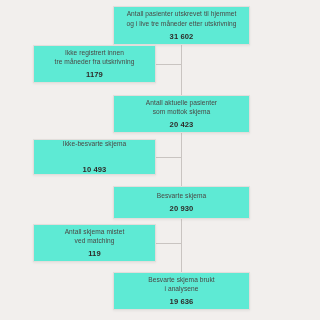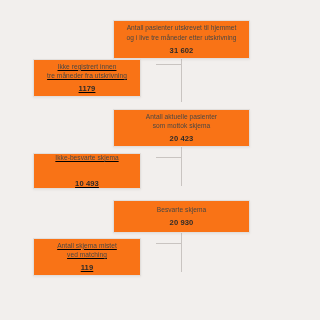--- a/index.html
+++ b/index.html
@@ -25,48 +25,47 @@
     background: #c9c4c1;
   }
   .branch {
     position: absolute;
     height: 1px;
     background: #c9c4c1;
   }
   .box {
     position: absolute;
     box-sizing: border-box;
-    background: #f97316;
+    background: #5eead4;
     border: 1px solid #e2dedb;
     box-shadow: 0 1px 2px rgba(120,110,105,0.10);
     display: flex;
     flex-direction: column;
     align-items: center;
     justify-content: center;
     text-align: center;
     padding: 4px 6px;
-    margin-top: 14px;
   }
   .box .line {
     color: #4a4744;
     font-size: 6.6px;
     line-height: 9.2px;
     letter-spacing: 0.05px;
     white-space: nowrap;
   }
   .box .value {
     color: #2e2b29;
     font-size: 7.6px;
     line-height: 11px;
     font-weight: bold;
     margin-top: 3px;
     letter-spacing: 0.1px;
   }
   .main-box { left: 113px; width: 137px; }
-  .side-box { left: 33px; width: 108px; text-decoration: underline; }
+  .side-box { left: 33px; width: 123px; }
 </style>
 </head>
 <body>
 
 <div id="flow">
 
   <div class="trunk" style="top:45px; height:57px;"></div>
   <div class="trunk" style="top:133px; height:53px;"></div>
   <div class="trunk" style="top:219px; height:53px;"></div>
 
@@ -101,14 +100,19 @@
     <div class="line">Besvarte skjema</div>
     <div class="value">20 930</div>
   </div>
 
   <div class="box side-box" style="top:224px; height:38px;">
     <div class="line">Antall skjema mistet</div>
     <div class="line">ved matching</div>
     <div class="value">119</div>
   </div>
 
+  <div class="box main-box" style="top:272px; height:38px;">
+    <div class="line">Besvarte skjema brukt</div>
+    <div class="line">i analysene</div>
+    <div class="value">19 636</div>
+  </div>
 
 </div>
 
 </body></html>

